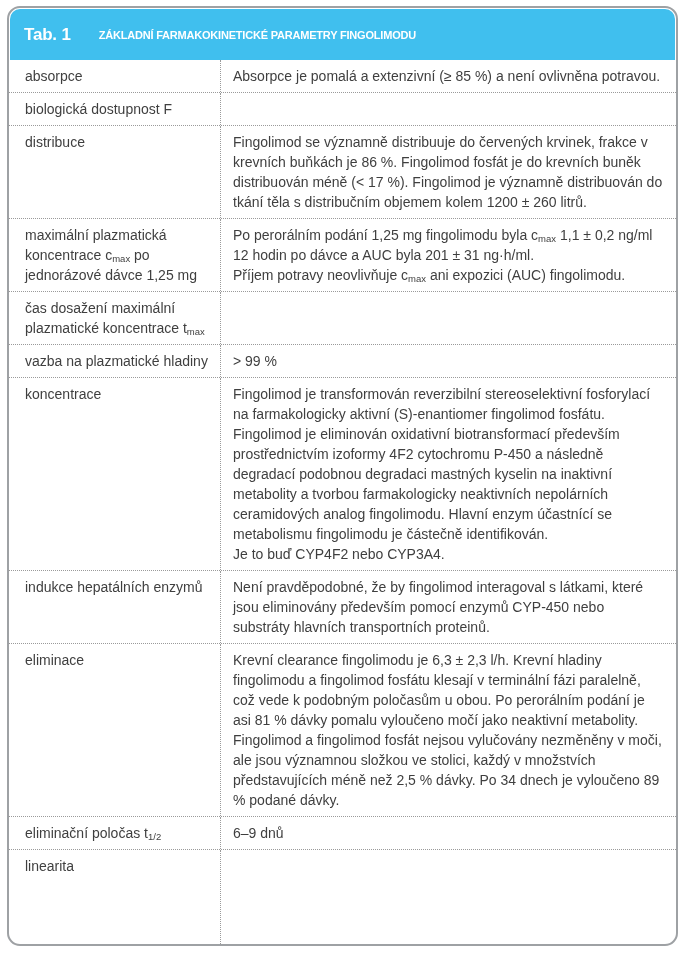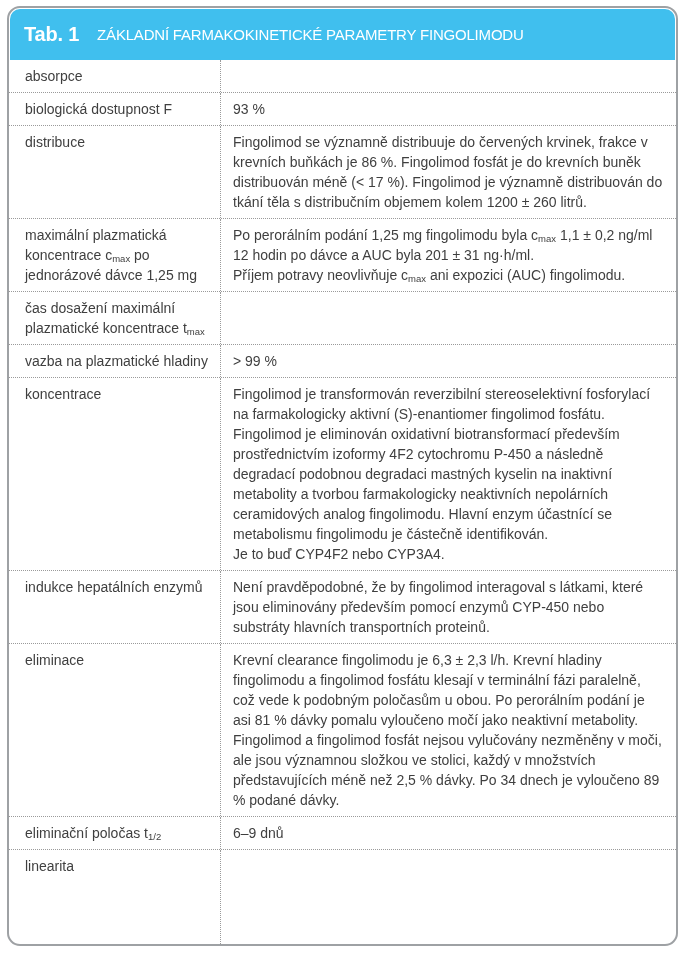--- a/index.html
+++ b/index.html
@@ -30,29 +30,29 @@
     margin: 1px 1px 0 1px;
     height: 51px;
     display: flex;
     align-items: center;
     padding: 0 14px;
     flex: 0 0 auto;
   }
   .header-tag {
     color: var(--header-text, #ffffff);
     font-weight: bold;
-    font-size: 20px;
+    font-size: 17px;
     letter-spacing: -0.2px;
-    margin-right: 18px;
+    margin-right: 28px;
     white-space: nowrap;
   }
   .header-title {
     color: var(--header-text, #ffffff);
-    font-weight: normal;
-    font-size: 15px;
+    font-weight: bold;
+    font-size: 11px;
     letter-spacing: -0.2px;
     white-space: nowrap;
   }
   .table-body {
     flex: 1 1 auto;
     display: flex;
     flex-direction: column;
   }
   .row {
     display: flex;
@@ -97,24 +97,24 @@
 <body style="--header-bg: #40bfee; --header-text: #ffffff; --border: #9ea1a4; --divider: #9a9a9a; --text: #3f3f3f;">
 
 <div class="frame">
   <div class="table-header">
     <span class="header-tag">Tab. 1</span>
     <span class="header-title">ZÁKLADNÍ FARMAKOKINETICKÉ PARAMETRY FINGOLIMODU</span>
   </div>
   <div class="table-body">
       <div class="row">
         <div class="cell param">absorpce</div>
+        <div class="cell value">Absorpce je pomalá a extenzivní (≥ 85 %) a není ovlivněna potravou.</div>
       </div>
       <div class="row">
         <div class="cell param">biologická dostupnost F</div>
-        <div class="cell value">93 %</div>
       </div>
       <div class="row">
         <div class="cell param">distribuce</div>
         <div class="cell value">Fingolimod se významně distribuuje do červených krvinek, frakce v krevních buňkách je 86 %. Fingolimod fosfát je do krevních buněk distribuován méně (&lt; 17 %). Fingolimod je významně distribuován do tkání těla s distribučním objemem kolem 1200 ± 260 litrů.</div>
       </div>
       <div class="row">
         <div class="cell param">maximální plazmatická koncentrace c<sub>max</sub> po jednorázové dávce 1,25 mg</div>
         <div class="cell value">Po perorálním podání 1,25 mg fingolimodu byla c<sub>max</sub> 1,1 ± 0,2 ng/ml 12 hodin po dávce a AUC byla 201 ± 31 ng·h/ml.<br>Příjem potravy neovlivňuje c<sub>max</sub> ani expozici (AUC) fingolimodu.</div>
       </div>
       <div class="row">

